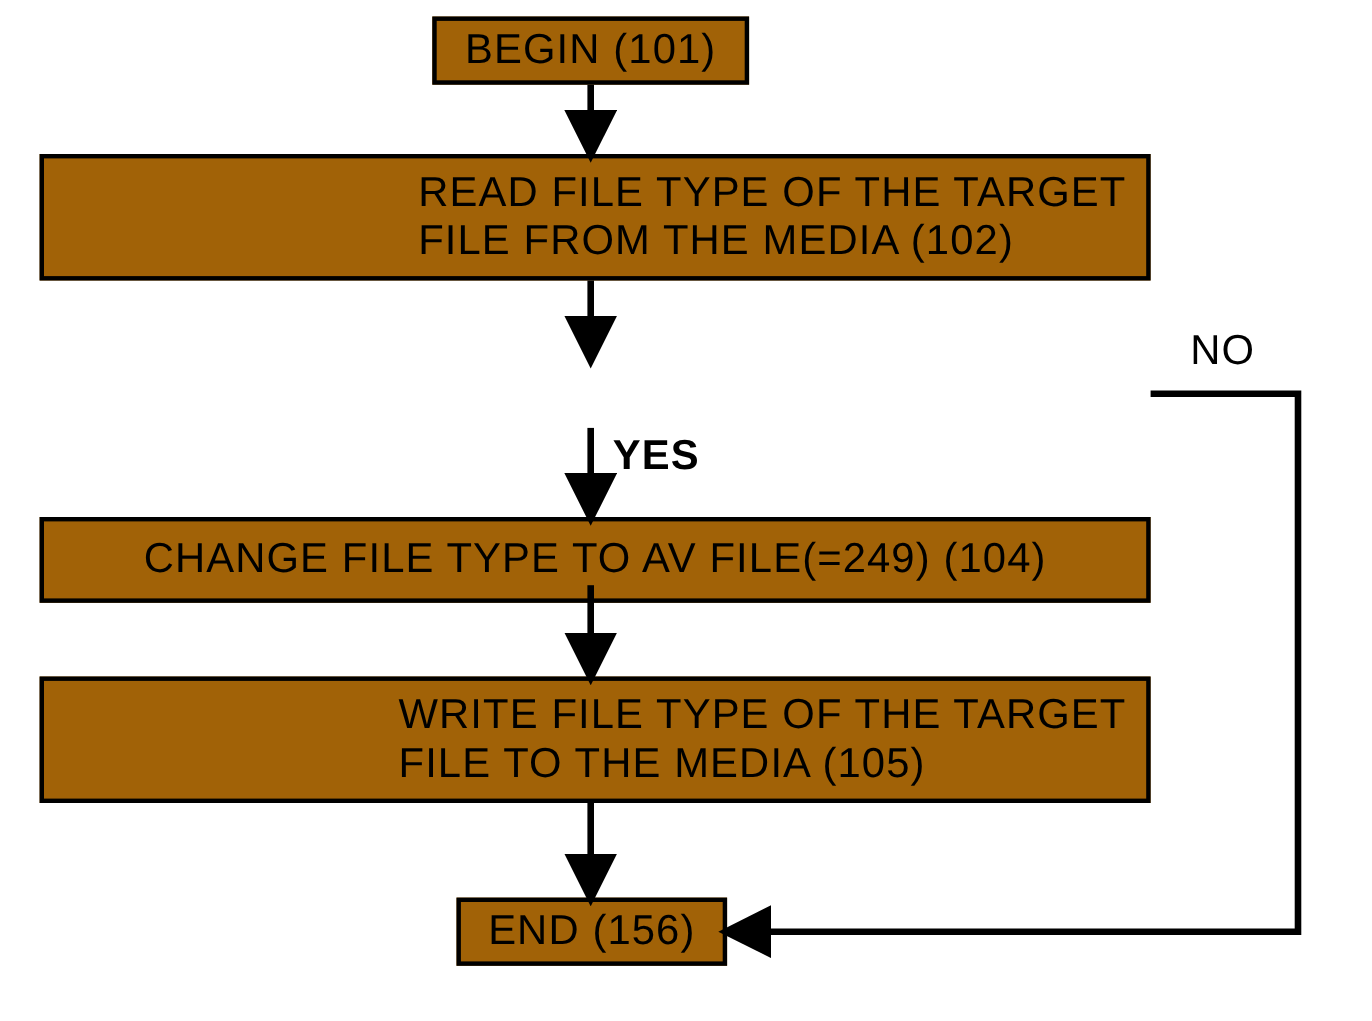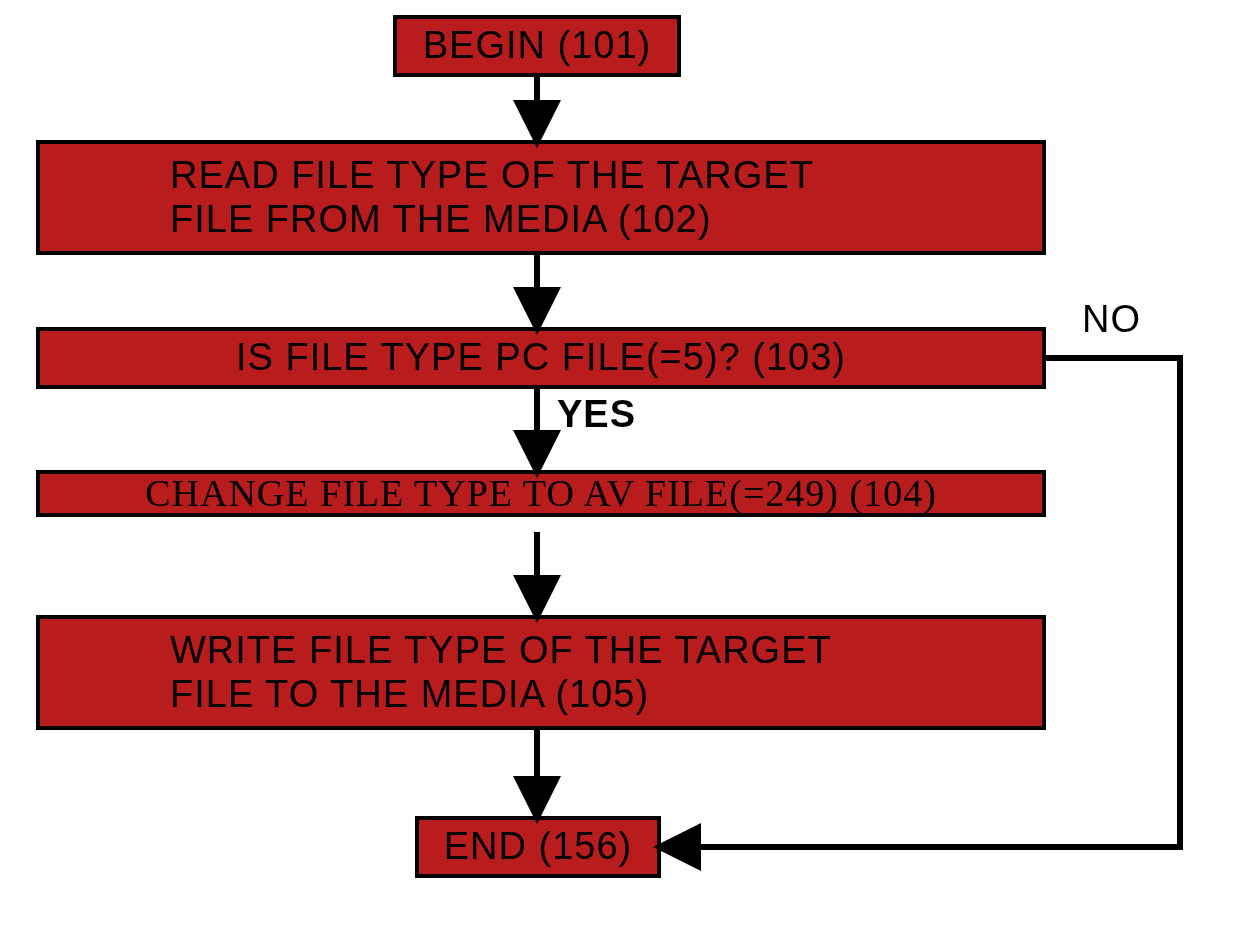--- a/index.html
+++ b/index.html
@@ -11,37 +11,37 @@
     font-family: Arial, Helvetica, sans-serif;
   }
   .canvas {
     position: relative;
     width: 1247px;
     height: 928px;
   }
   .box {
     position: absolute;
     border: 4px solid #000;
-    background: #b91c1c;
+    background: #a16207;
     box-sizing: border-box;
     display: flex;
     align-items: center;
     padding: 8px 18px;
     font-size: 38px;
     font-weight: 400;
     letter-spacing: 1px;
     line-height: 1.15;
     color: #000;
   }
   .box.center {
     justify-content: center;
     text-align: center;
   }
   .box.left {
-    justify-content: flex-start;
+    justify-content: flex-end;
     text-align: left;
   }
   .branch-label {
     position: absolute;
     font-size: 38px;
     letter-spacing: 1px;
     color: #000;
   }
   svg.arrows {
     position: absolute;
@@ -59,25 +59,22 @@
 
   <div class="box center" style="left:393px; top:15px; width:288px; height:62px;">
     <span>BEGIN (101)</span>
   </div>
 
   <div class="box left" style="left:36px; top:140px; width:1010px; height:115px; padding-left:130px;">
     <span style="white-space:pre-line;">READ FILE TYPE OF THE TARGET
 FILE FROM THE MEDIA (102)</span>
   </div>
 
-  <div class="box center" style="left:36px; top:327px; width:1010px; height:62px;">
-    <span>IS FILE TYPE PC FILE(=5)? (103)</span>
-  </div>
 
-  <div class="box center" style="left:36px; top:470px; width:1010px; height:47px;font-family:Liberation Serif, serif;">
+  <div class="box center" style="left:36px; top:470px; width:1010px; height:78px;">
     <span>CHANGE FILE TYPE TO AV FILE(=249) (104)</span>
   </div>
 
   <div class="box left" style="left:36px; top:615px; width:1010px; height:115px; padding-left:130px;">
     <span style="white-space:pre-line;">WRITE FILE TYPE OF THE TARGET
 FILE TO THE MEDIA (105)</span>
   </div>
 
   <div class="box center" style="left:415px; top:816px; width:246px; height:62px;">
     <span>END (156)</span>

